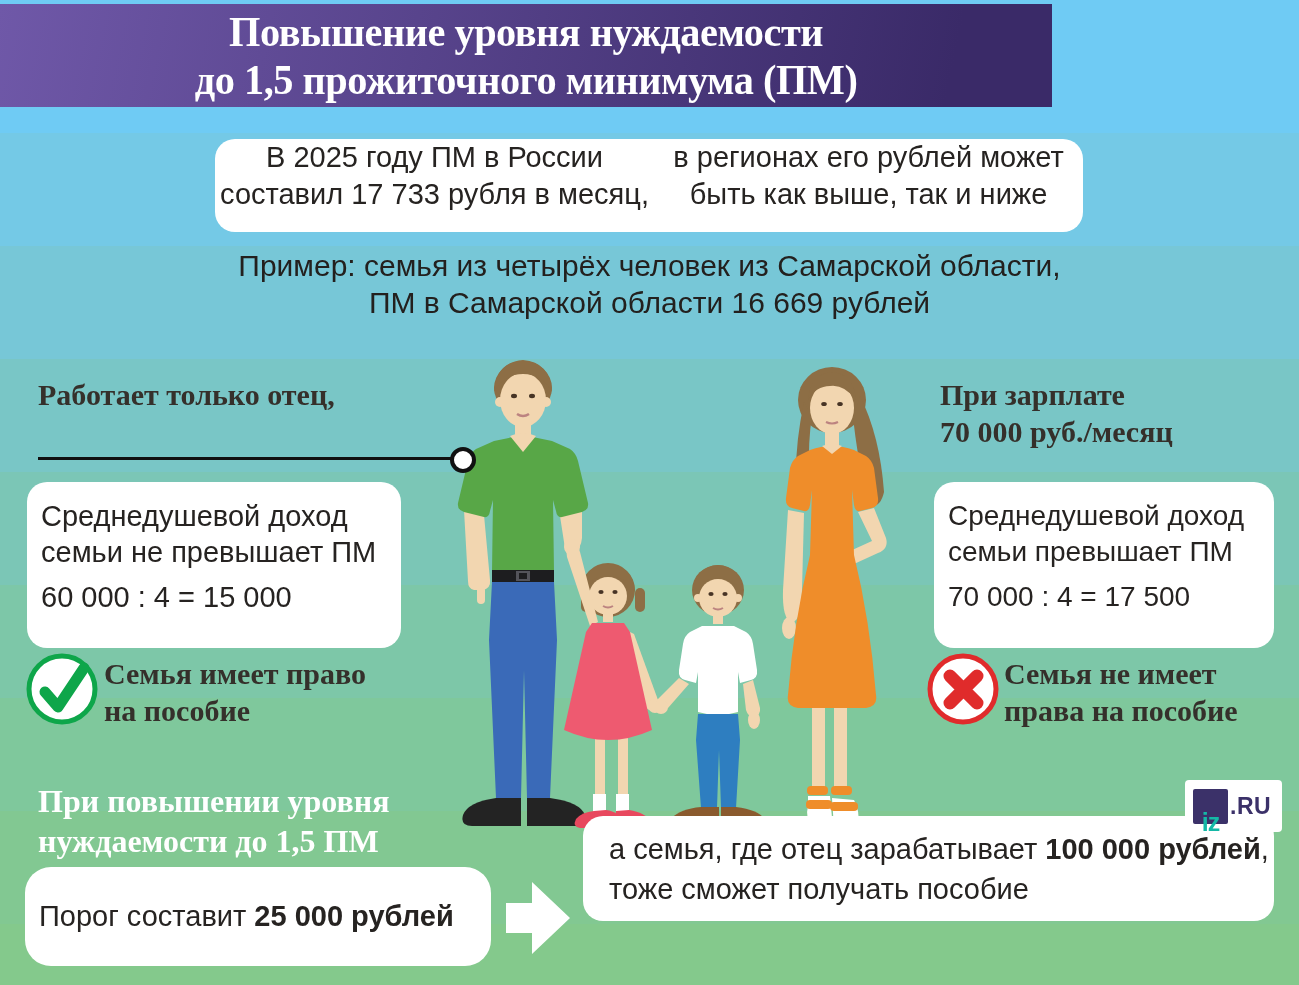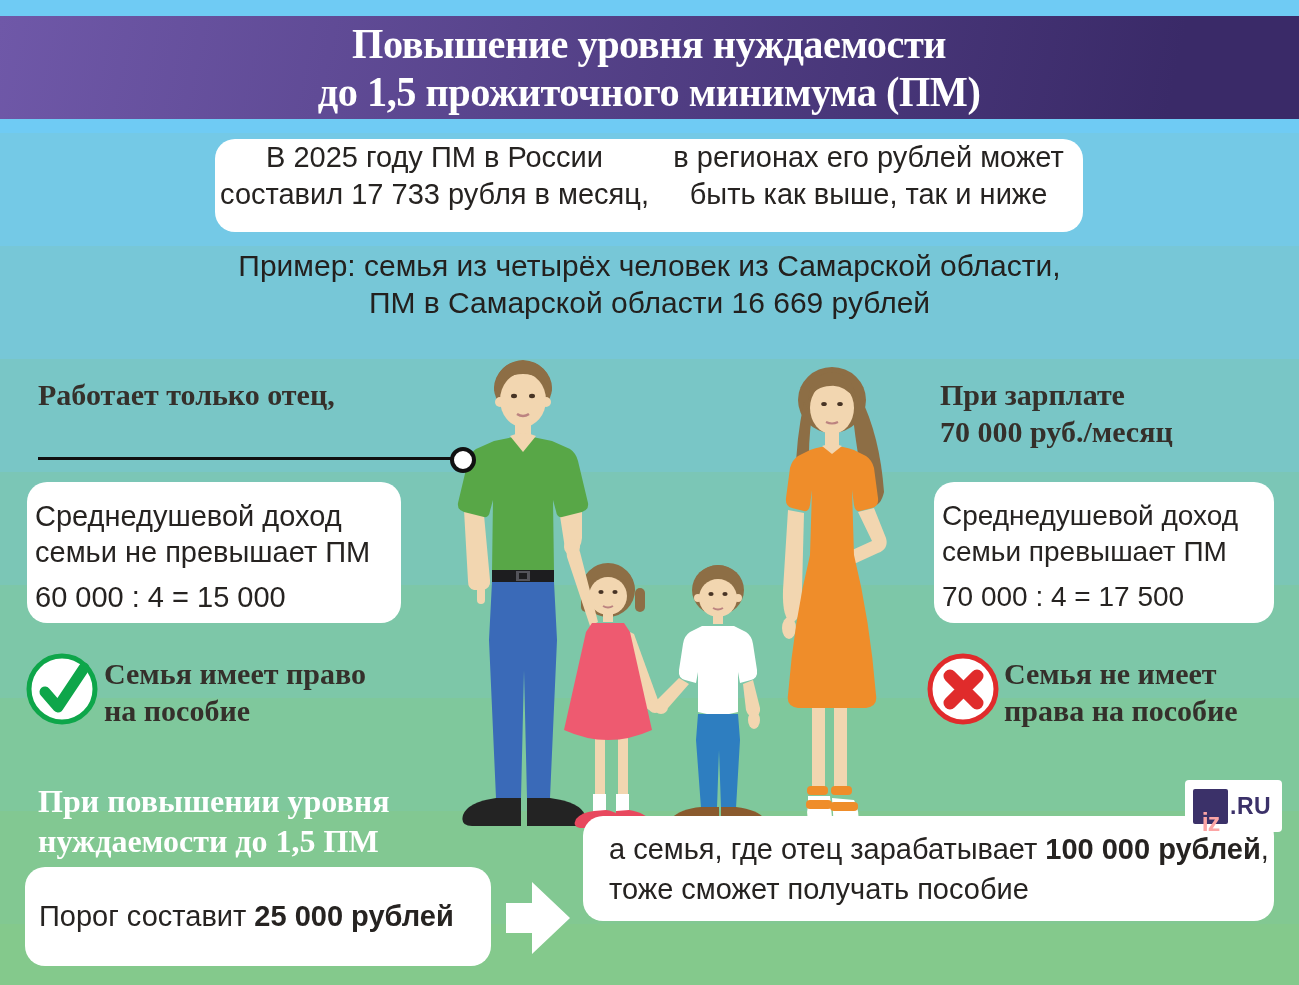--- a/index.html
+++ b/index.html
@@ -12,60 +12,60 @@
       #77c7d7 246px,#77c7d7 359px,
       #79c6c6 359px,#79c6c6 472px,
       #7bc6b6 472px,#7bc6b6 585px,
       #7dc7a8 585px,#7dc7a8 698px,
       #7fc89c 698px,#7fc89c 811px,
       #82c892 811px,#82c892 924px,
       #84c98c 924px);
   }
   .abs{position:absolute;}
   
-  .hdr{left:0;top:16px;width:1299px;height:103px;
+  .hdr{left:0;top:4px;width:1052px;height:103px;
        background:linear-gradient(102deg,var(--header-left,#6f58a8) 0%,var(--header-right,#3a2a68) 90%);
        display:flex;align-items:center;justify-content:center;z-index:3;}
   .hdr-title{font-family:"Liberation Serif",serif;font-weight:700;color:#fff;
        font-size:42px;line-height:48px;text-align:center;letter-spacing:-0.5px;transform:scaleX(.96);}
   
   .card{background:#fff;border-radius:20px;z-index:2;}
   .pm-card{left:215px;top:139px;width:868px;height:93px;display:flex;flex-direction:row;
        justify-content:center;text-align:center;font-size:29px;line-height:37px;}
   .example{left:0;top:247px;width:1299px;text-align:center;font-size:30px;line-height:37px;color:#23201e;z-index:2;}
   
   .h-serif{font-family:"Liberation Serif",serif;font-weight:700;color:#35302b;z-index:3;}
   .h-left{left:38px;top:376px;font-size:30px;line-height:37px;}
   .h-right{left:940px;top:376px;font-size:30px;line-height:37px;}
   .callout-line{left:38px;top:457px;width:413px;height:3px;background:#111;z-index:4;}
   .callout-dot{left:450px;top:447px;width:18px;height:18px;border:4px solid #111;border-radius:50%;background:#fff;z-index:4;}
-  .income-card{top:482px;height:141px;padding:16px 8px;box-sizing:border-box;font-size:29px;line-height:36px;}
+  .income-card{top:482px;height:166px;padding:16px 14px;box-sizing:border-box;font-size:29px;line-height:36px;}
   .income-left{left:27px;width:374px;}
   .income-right{left:934px;width:340px;font-size:28px;}
   .formula{margin-top:9px;}
   .verdict-icon{width:77px;height:77px;z-index:3;}
   .vi-left{left:24px;top:651px;}
   .vi-right{left:925px;top:651px;}
   .verdict-text{font-size:30px;line-height:37px;z-index:3;}
   .vt-left{left:104px;top:655px;}
   .vt-right{left:1004px;top:655px;}
   
   .h-bottom{left:38px;top:781px;font-size:32px;line-height:40px;color:#fff;}
   .threshold-card{left:25px;top:867px;width:466px;height:99px;display:flex;align-items:center;
-       padding-left:14px;box-sizing:border-box;font-size:29px;}
+       padding-left:14px;box-sizing:border-box;font-size:29px;border-radius:26px;}
   .arrow{left:506px;top:877px;z-index:2;}
   .result-card{left:583px;top:816px;width:691px;height:105px;display:flex;flex-direction:column;
        justify-content:center;padding-left:26px;box-sizing:border-box;font-size:29px;line-height:40px;}
   b{font-weight:700;}
   
   .logo{left:1185px;top:780px;width:97px;height:52px;background:#fff;border-radius:4px;
        display:flex;align-items:center;padding-left:8px;box-sizing:border-box;z-index:3;}
   .logo-sq{width:35px;height:35px;background:var(--logo-purple,#3b3169);border-radius:2px;
        display:flex;align-items:center;justify-content:center;}
-  .logo-sq span{color:#fca5a5;font-weight:700;font-size:25px;letter-spacing:-1px;line-height:35px;margin-top:32px;}
+  .logo-sq span{color:#14b8a6;font-weight:700;font-size:25px;letter-spacing:-1px;line-height:35px;margin-top:32px;}
   .logo-ru{color:var(--logo-purple,#3b3169);font-weight:700;font-size:23px;margin-left:2px;letter-spacing:0.5px;}
   .family{left:430px;top:340px;z-index:1;}
 </style>
 </head>
 <body>
 
 <div class="stage">
 
   <header class="abs hdr">
     <div class="hdr-title">

